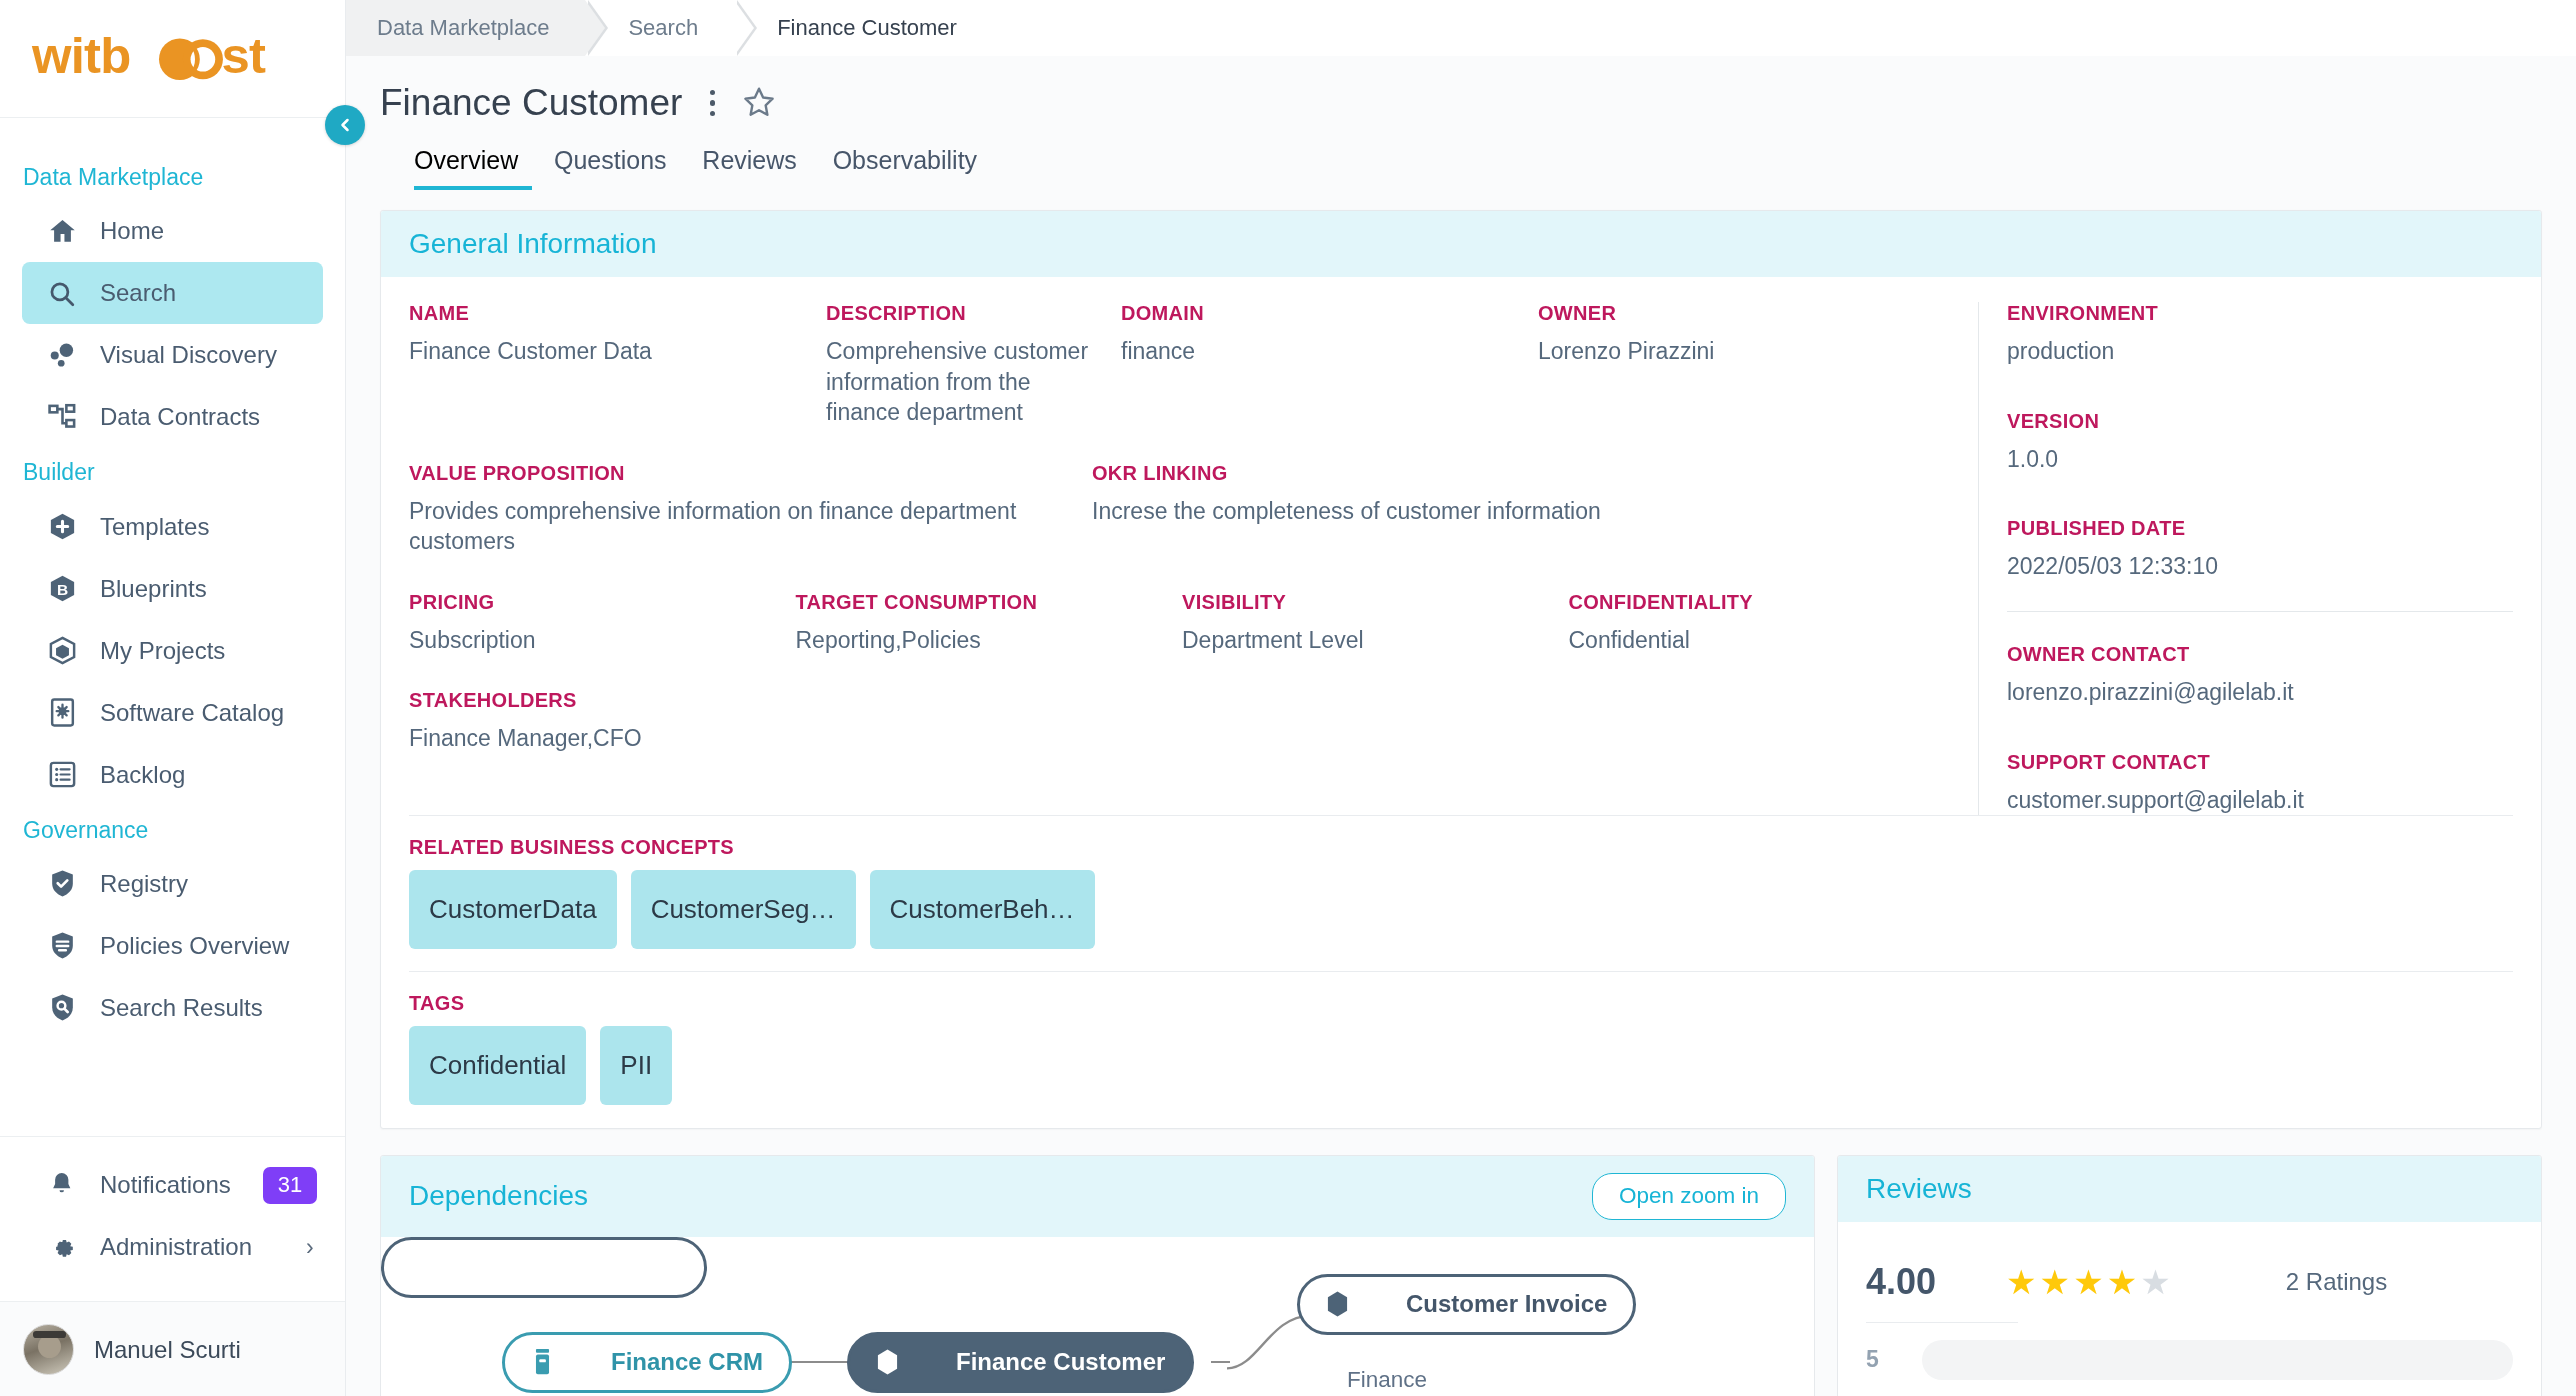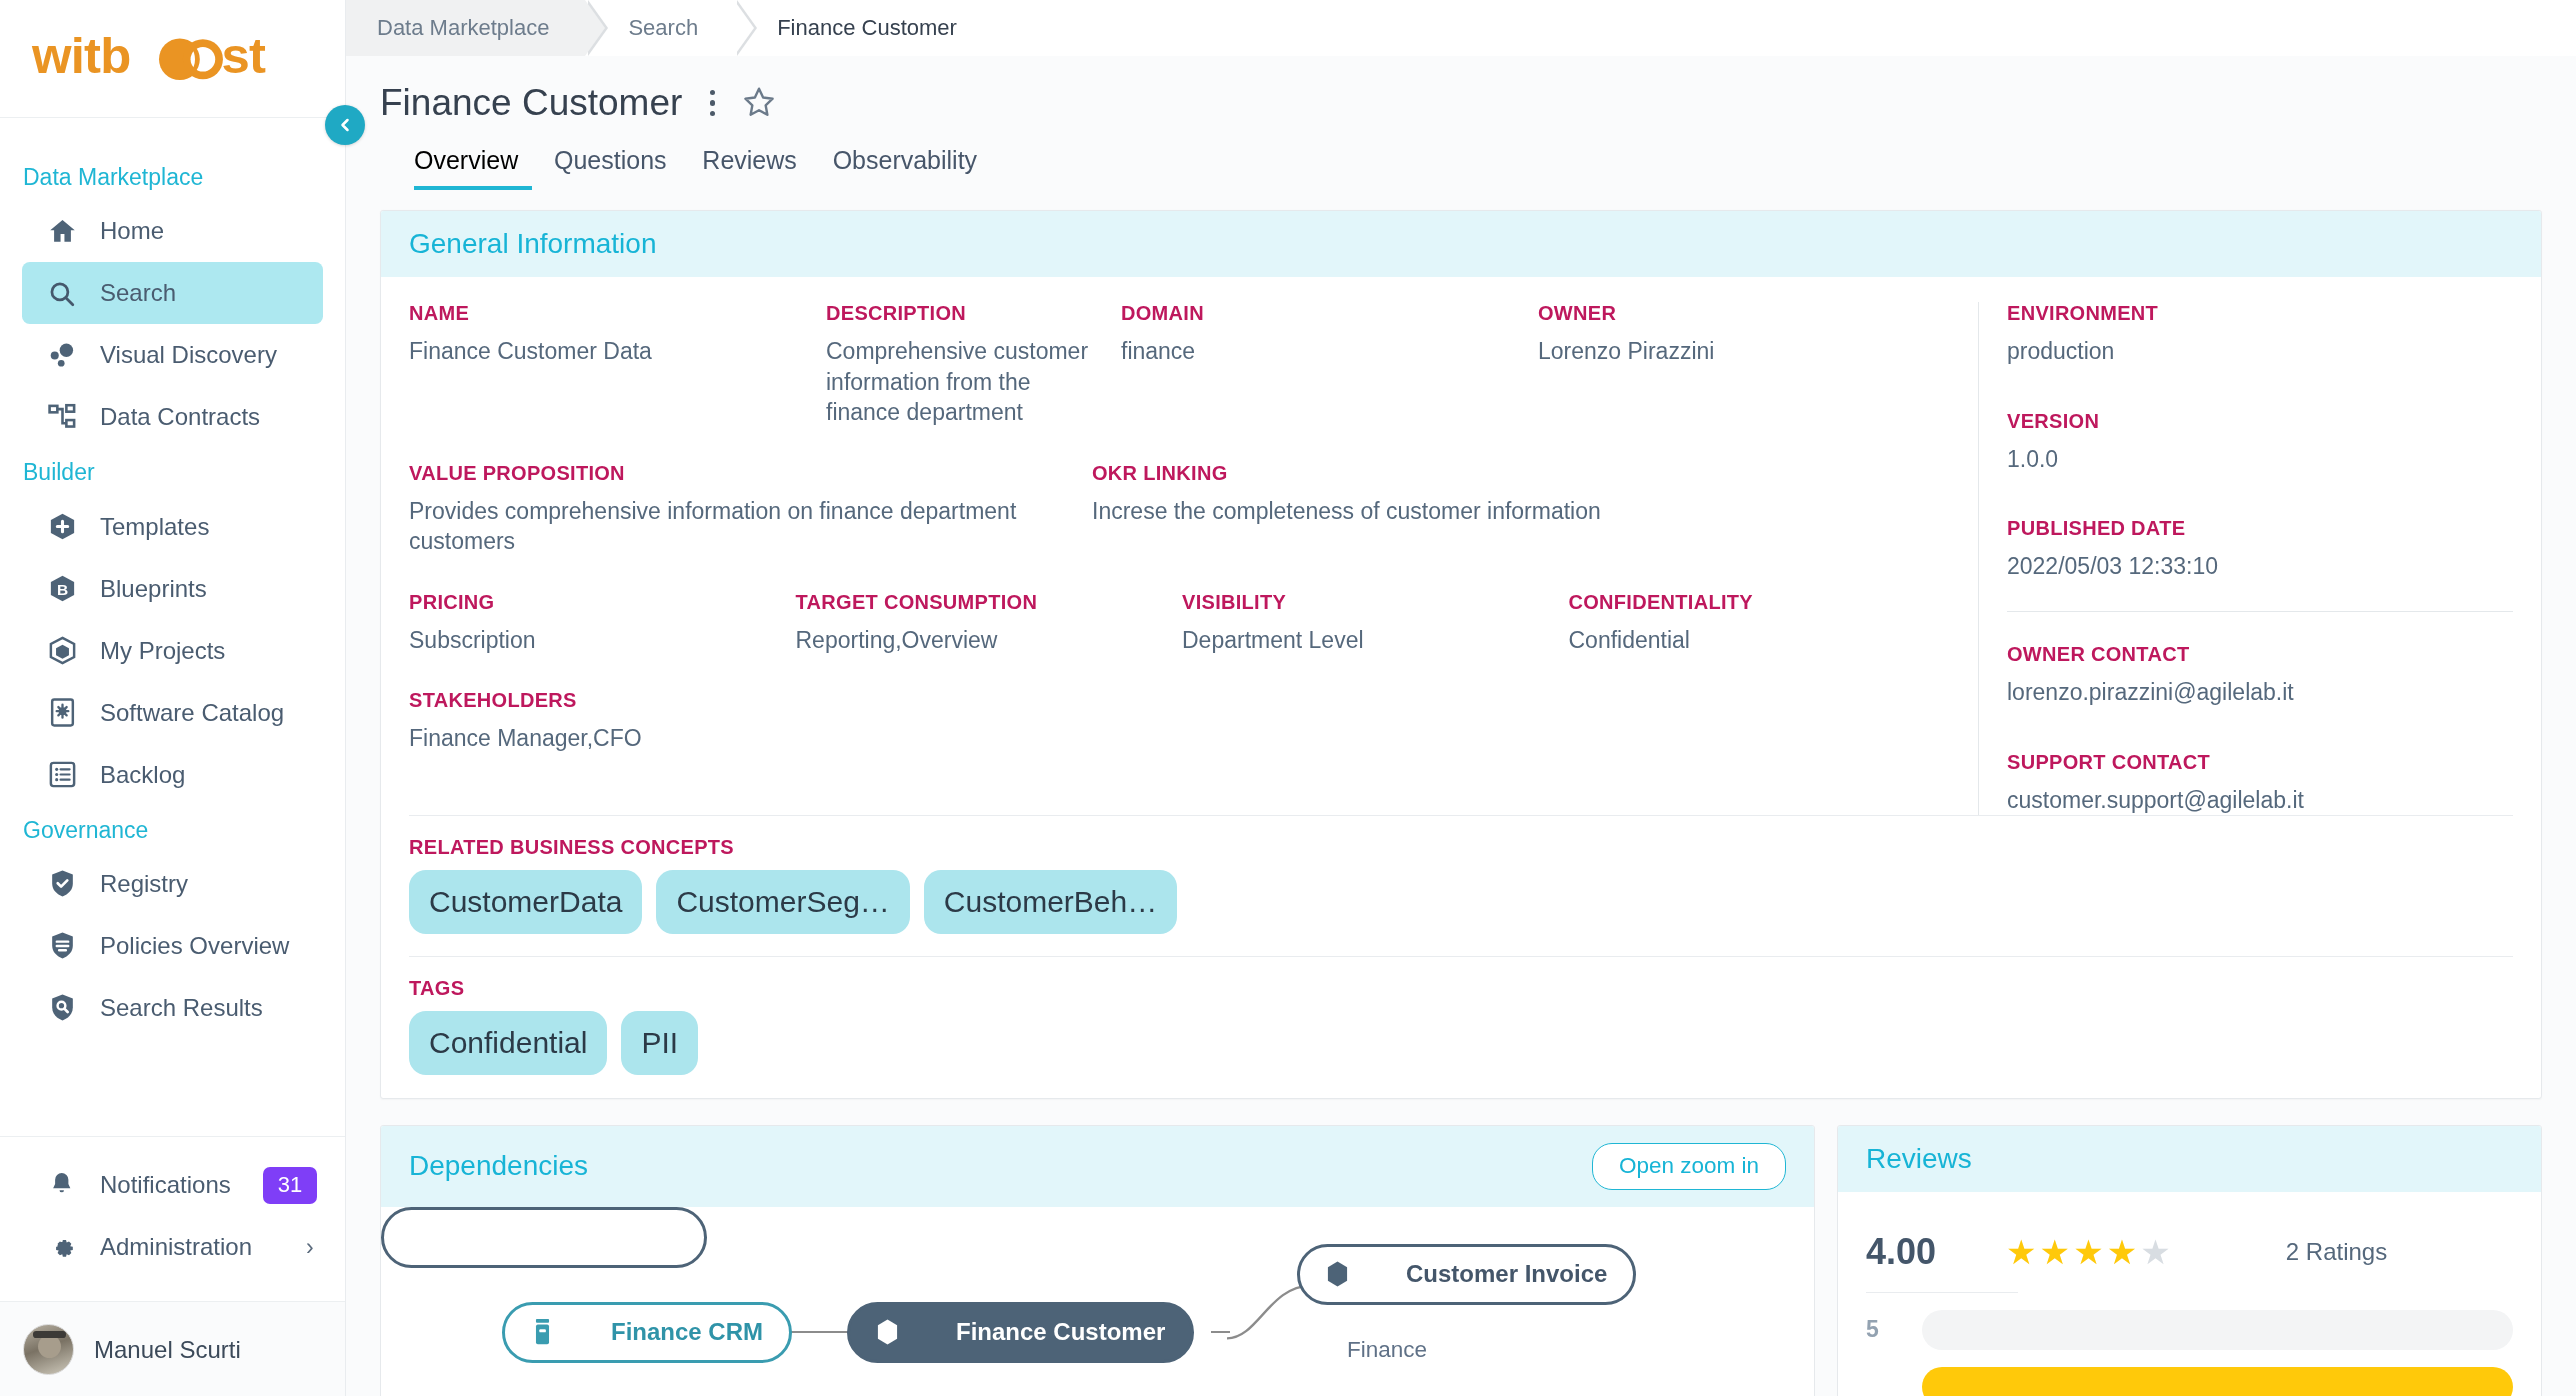--- a/index.html
+++ b/index.html
@@ -157,22 +157,22 @@
   .row2 .f:last-child { flex: 1; }
 
   .field-block { margin-bottom: 31px; }
 
   .gi-right .field-block { margin-bottom: 43px; }
   .gi-right .sep { border-top: 0.8px solid #e4e8eb; margin: 0 0 31px 0; }
 
   .full-sep { border-top: 0.8px solid #e9ecef; margin: 0 28px; }
   .chips { display: flex; flex-wrap: wrap; gap: 14px; margin-top: 4.7px; }
   .chip {
-    background: #ace5ed; color: #2c3a47; font-size: 30px;
-    border-radius: 17px; padding: 15px 20px; cursor: pointer;
+    background: #ace5ed; color: #2c3a47; font-size: 26px;
+    border-radius: 6px; padding: 24px 20px; cursor: pointer;
   }
 
   
   .bottom-row { display: flex; gap: 22px; margin: 26px 34px 0 34px; align-items: flex-start; }
   .dep-card { flex: 1; background: #fff; border: 0.8px solid #e6e9ec; border-radius: 3.1px; }
   .rev-card { width: 705px; background: #fff; border: 0.8px solid #e6e9ec; border-radius: 3.1px; }
 
   .zoom-btn {
     border: 1.6px solid #1fb6d4; color: #17b4d6; background: #fff;
     border-radius: 20px; padding: 9.3px 26px; font-size: 22.5px; cursor: pointer;
@@ -459,21 +459,21 @@
               </div>
             </div>
 
             <div class="row4">
               <div class="f">
                 <div class="lbl">PRICING</div>
                 <div class="val">Subscription</div>
               </div>
               <div class="f">
                 <div class="lbl">TARGET CONSUMPTION</div>
-                <div class="val">Reporting,Overview</div>
+                <div class="val">Reporting,Policies</div>
               </div>
               <div class="f">
                 <div class="lbl">VISIBILITY</div>
                 <div class="val">Department Level</div>
               </div>
               <div class="f">
                 <div class="lbl">CONFIDENTIALITY</div>
                 <div class="val">Confidential</div>
               </div>
             </div>

